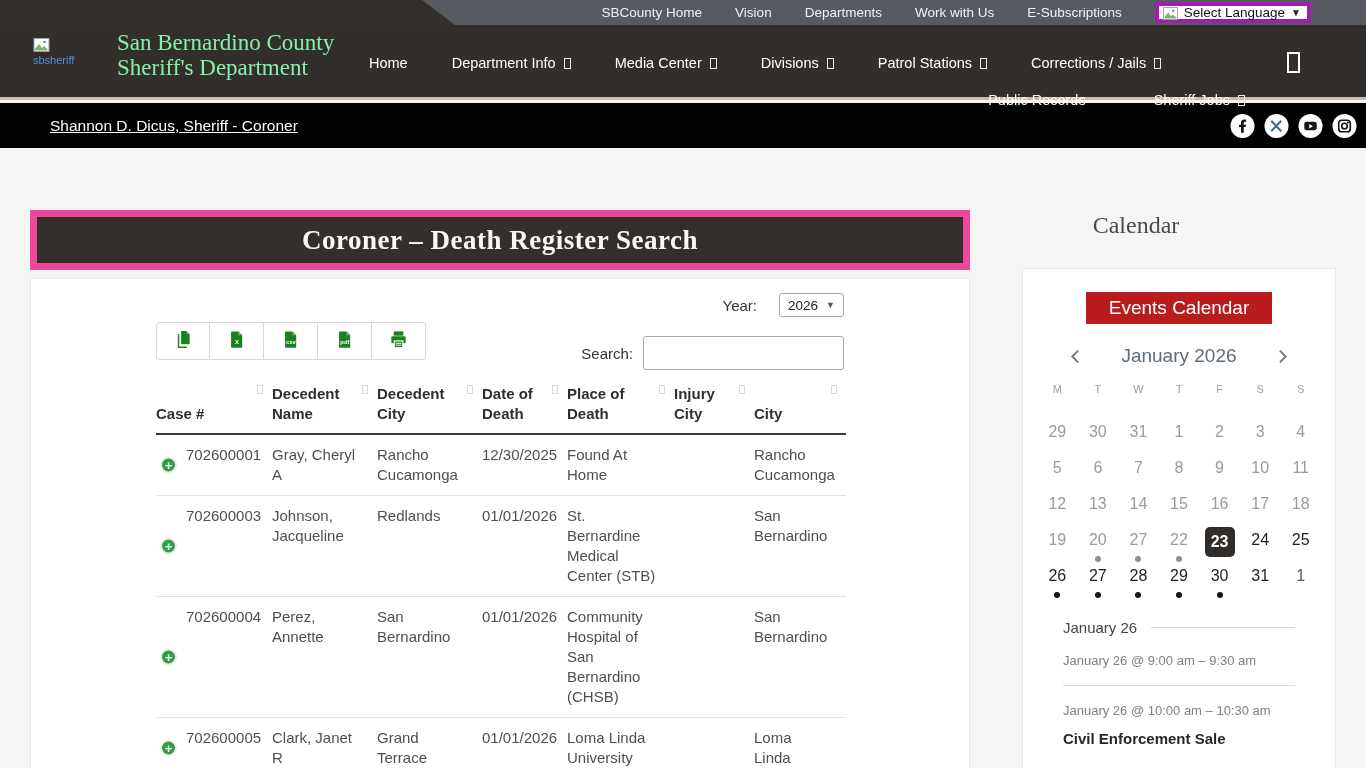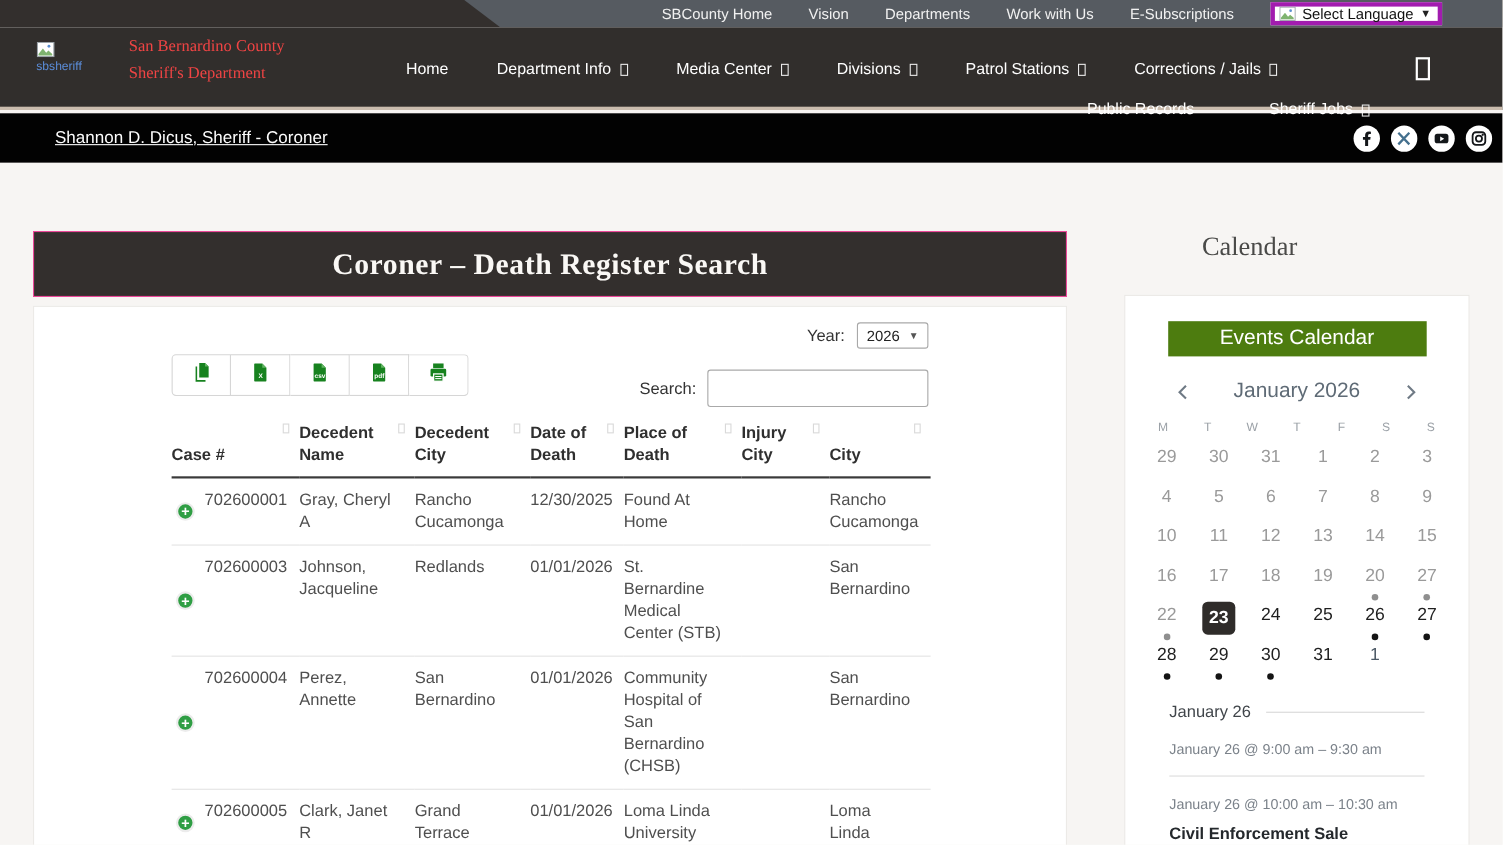--- a/index.html
+++ b/index.html
@@ -19,45 +19,45 @@
   .lang-caret { font-size:10px; color:#222; }
   .broken-img { display:inline-block; width:15px; height:13px; }
 
   
   .header { position:absolute; left:0; top:25px; width:1366px; height:75px; background:#312e2c;
             border-bottom:3px solid #c9bbad; z-index:20; }
   .logo { position:absolute; left:33px; top:13px; width:62px; height:30px; overflow:hidden; cursor:pointer; }
   .logo .broken-img { width:17px; height:14px; }
   .logo-alt { display:block; font-size:11px; color:#5b8dd9; white-space:nowrap; margin-top:-2px; }
   .org-name { position:absolute; left:117px; top:5px; font-family:"Liberation Serif", serif;
-              font-size:15px; line-height:25px; color:#ef4444; cursor:pointer; }
+              font-size:23px; line-height:25px; color:#86efac; cursor:pointer; }
   .nav-row1 { position:absolute; left:369px; top:30px; display:flex; gap:44px; }
   .nav-row2 { position:absolute; right:121px; top:67px; display:flex; gap:68px; }
   .nav-item { color:#fff; font-size:14.5px; white-space:nowrap; cursor:pointer; display:flex; align-items:center; }
   .tofu { display:inline-block; width:7px; height:11px; border:1px solid rgba(255,255,255,.9); margin-left:8px; }
   .search-tofu { position:absolute; left:1287px; top:27px; width:13px; height:21px; border:2px solid #fff; cursor:pointer; }
 
   
   .crumbbar { position:absolute; left:0; top:103px; width:1366px; height:45px; background:#020202;
               display:flex; align-items:center; }
   .crumb-link { margin-left:50px; color:#fdfdfd; font-size:15.5px; text-decoration:underline; cursor:pointer; }
   .socials { position:absolute; right:9px; top:50%; transform:translateY(-50%); display:flex; gap:9px; }
   .social { width:25px; height:25px; cursor:pointer; }
 
   
   .content { position:absolute; left:0; top:148px; width:1366px; height:620px; background:#f7f5f3; }
 
   .panel-title { position:absolute; left:30px; top:62px; width:940px; height:60px; background:#332f2d;
-                 border:1px solid #ec4899; display:flex; align-items:center; justify-content:center; }
+                 border:7px solid #ec4899; display:flex; align-items:center; justify-content:center; }
   .panel-title h1 { font-family:"Liberation Serif", serif; font-size:27px; letter-spacing:.5px;
                     color:#faf8f5; font-weight:bold; }
 
   .table-card { position:absolute; left:30px; top:130px; width:940px; height:600px; background:#fff;
                 border:1px solid #eceae7; padding:14px 125px 0 125px; }
-  .year-row { display:flex; justify-content:flex-end; align-items:center; gap:11px; height:24px; }
+  .year-row { display:flex; justify-content:flex-end; align-items:center; gap:22px; height:24px; }
   .year-label { font-size:15px; color:#333; }
   .year-select { display:flex; align-items:center; gap:8px; border:1px solid #a9a9a9; border-radius:3px;
                  height:24px; padding:0 8px; background:#fff; font-size:13.5px; color:#222; cursor:pointer; }
   .year-caret { font-size:9px; color:#555; }
 
   .tools-row { display:flex; justify-content:space-between; align-items:center; margin-top:5px; height:38px; }
   .btn-group { display:flex; }
   .exp-btn { width:54px; height:38px; background:#fff; border:1px solid #d6d6d6; border-left:none;
              display:flex; align-items:center; justify-content:center; cursor:pointer; }
   .exp-btn:first-child { border-left:1px solid #d6d6d6; border-radius:4px 0 0 4px; }
@@ -76,28 +76,28 @@
   .dt td.ctrl { position:relative; padding-left:30px; }
   .expand-btn { position:absolute; left:4px; top:50%; transform:translateY(-50%); width:17px; height:17px;
                 border-radius:50%; background:#2f9e44; border:2px solid #ececec; color:#fff; font-size:13px;
                 line-height:13px; text-align:center; font-weight:bold; cursor:pointer; }
 
   
   .sidebar-heading { position:absolute; left:979px; top:64px; width:314px; text-align:center;
                      font-family:"Liberation Serif", serif; font-size:24px; color:#4a4a48; }
   .cal-card { position:absolute; left:1022px; top:120px; width:314px; height:520px; background:#fff;
               border:1px solid #eae8e5; }
-  .cal-banner { margin:23px auto 12px auto; width:235px; height:32px; background:#4d7c0f; color:#fff;
+  .cal-banner { margin:23px auto 12px auto; width:186px; height:32px; background:#b91c1c; color:#fff;
                 font-size:19px; display:flex; align-items:center; justify-content:center; }
   .cal-nav { margin-top:21px; display:flex; align-items:center; justify-content:space-between; padding:0 44px; }
   .cal-month { font-size:19px; color:#5f6b76; }
   .cal-arrow { cursor:pointer; display:flex; }
   .cal-week { display:grid; grid-template-columns:repeat(7,1fr); padding:0 14px; margin-top:16px; }
   .cal-week span { text-align:center; font-size:11px; color:#9ba1a7; }
-  .cal-grid { display:grid; grid-template-columns:repeat(6,1fr); padding:0 14px; margin-top:8px; }
+  .cal-grid { display:grid; grid-template-columns:repeat(7,1fr); padding:0 14px; margin-top:24px; }
   .cal-cell { position:relative; height:36px; text-align:center; font-size:16px; padding-top:4px; cursor:pointer; }
   .cal-cell.muted { color:#9a9a9a; }
   .cal-cell.dark { color:#1f1f1f; }
   .cal-cell.next { color:#4d5a66; }
   .cal-cell .sel { display:inline-block; width:30px; height:30px; margin-top:-4px; background:#2f2c2a;
                    border-radius:5px; color:#ffffff; line-height:30px; font-weight:bold; }
   .cal-dot { position:absolute; left:50%; transform:translateX(-50%); bottom:1px; width:6px; height:6px; border-radius:50%; }
   .cal-dot.gray { background:#8f8f8f; } .cal-dot.black { background:#141414; }
 
   .events { padding:20px 40px 0 40px; }

